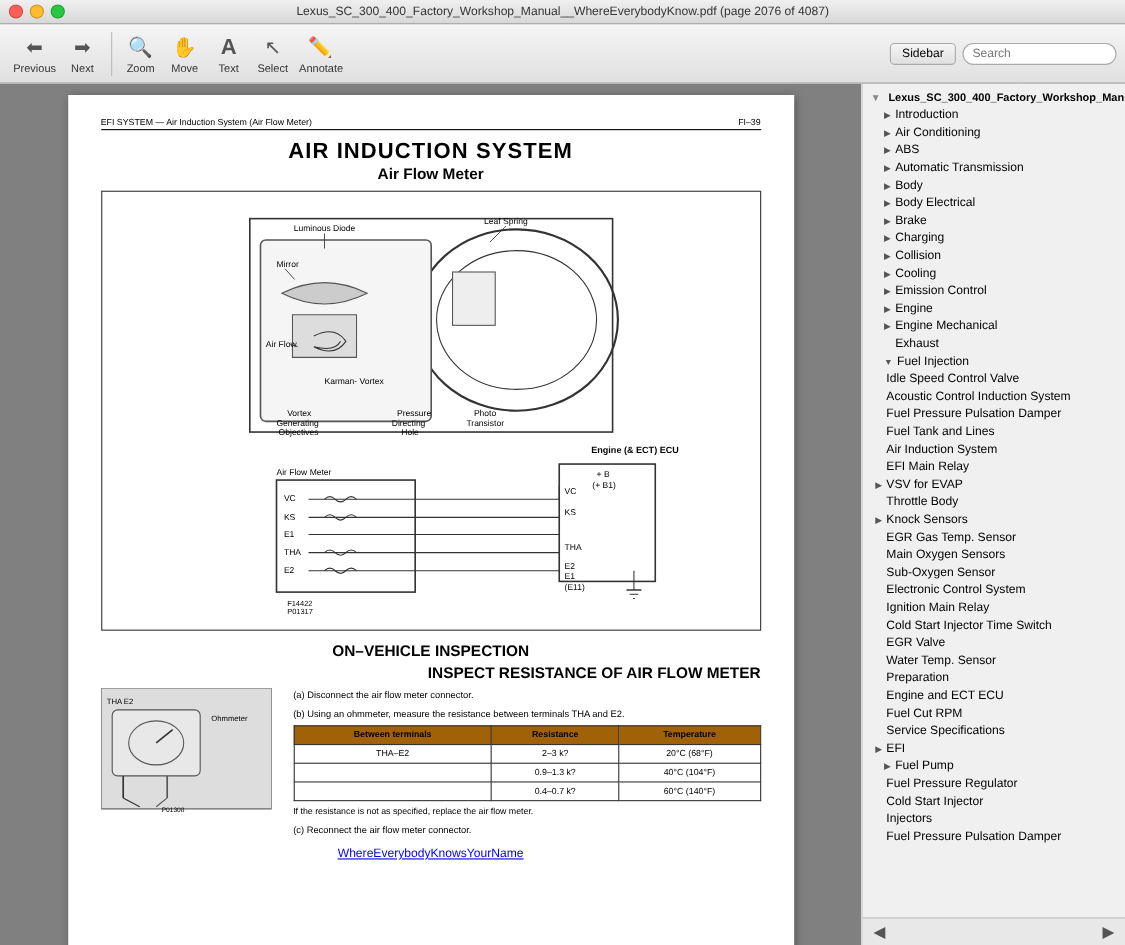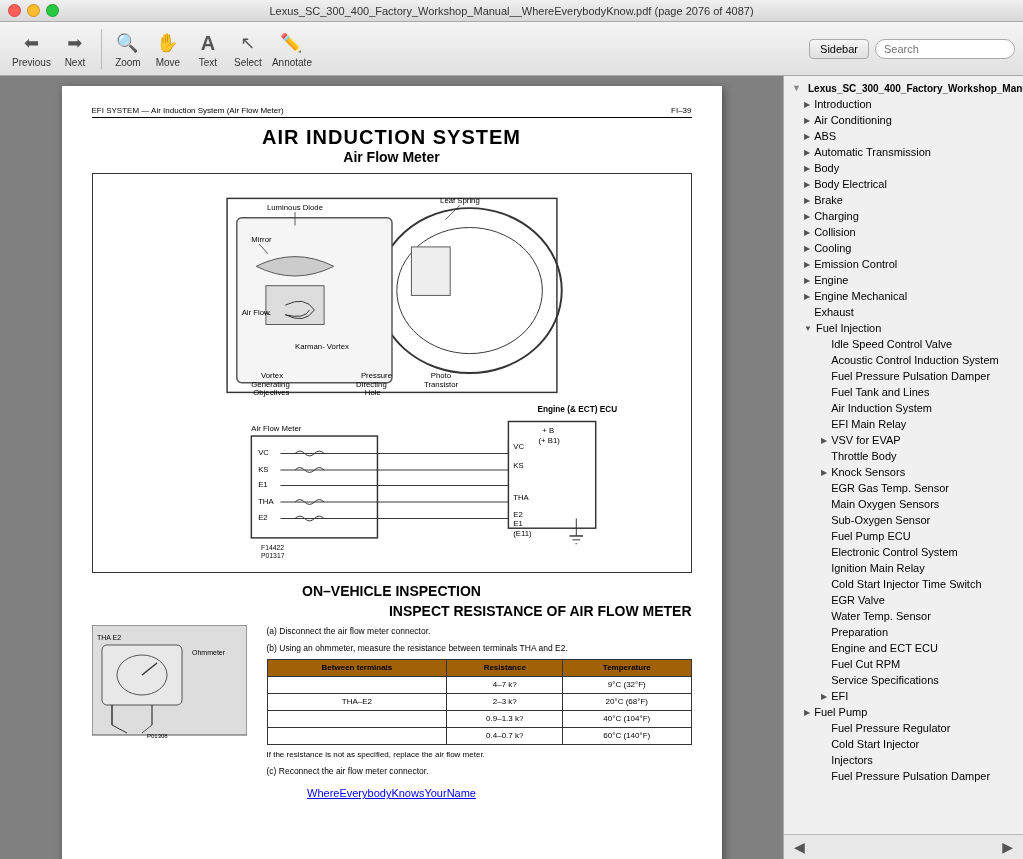--- a/index.html
+++ b/index.html
@@ -236,21 +236,21 @@
     }
     .tree-arrow {
       font-size: 8px;
       margin-right: 2px;
       color: #555;
     }
     .tree-child {
       padding-left: 20px;
     }
     .tree-child2 {
-      padding-left: 37px;
+      padding-left: 12px;
     }
 
     .sidebar-bottom {
       display: flex;
       align-items: center;
       justify-content: space-between;
       padding: 4px 6px;
       border-top: 1px solid #bbb;
       background: #e8e8e8;
       flex-shrink: 0;
@@ -449,25 +449,20 @@
 
             <table class="resistance-table">
               <thead>
                 <tr>
                   <th>Between terminals</th>
                   <th>Resistance</th>
                   <th>Temperature</th>
                 </tr>
               </thead>
               <tbody id="resistance-tbody">
-                  <tr>
-                    <td></td>
-                    <td>4–7 k?</td>
-                    <td>9°C (32°F)</td>
-                  </tr>
                   <tr>
                     <td>THA–E2</td>
                     <td>2–3 k?</td>
                     <td>20°C (68°F)</td>
                   </tr>
                   <tr>
                     <td></td>
                     <td>0.9–1.3 k?</td>
                     <td>40°C (104°F)</td>
                   </tr>
@@ -601,24 +596,20 @@
           <div class="tree-item tree-child2">
             <span class="tree-arrow" style="visibility:hidden;">▶</span>
             <span>Main Oxygen Sensors</span>
           </div>
           <div class="tree-item tree-child2">
             <span class="tree-arrow" style="visibility:hidden;">▶</span>
             <span>Sub-Oxygen Sensor</span>
           </div>
           <div class="tree-item tree-child2">
             <span class="tree-arrow" style="visibility:hidden;">▶</span>
-            <span>Fuel Pump ECU</span>
-          </div>
-          <div class="tree-item tree-child2">
-            <span class="tree-arrow" style="visibility:hidden;">▶</span>
             <span>Electronic Control System</span>
           </div>
           <div class="tree-item tree-child2">
             <span class="tree-arrow" style="visibility:hidden;">▶</span>
             <span>Ignition Main Relay</span>
           </div>
           <div class="tree-item tree-child2">
             <span class="tree-arrow" style="visibility:hidden;">▶</span>
             <span>Cold Start Injector Time Switch</span>
           </div>

